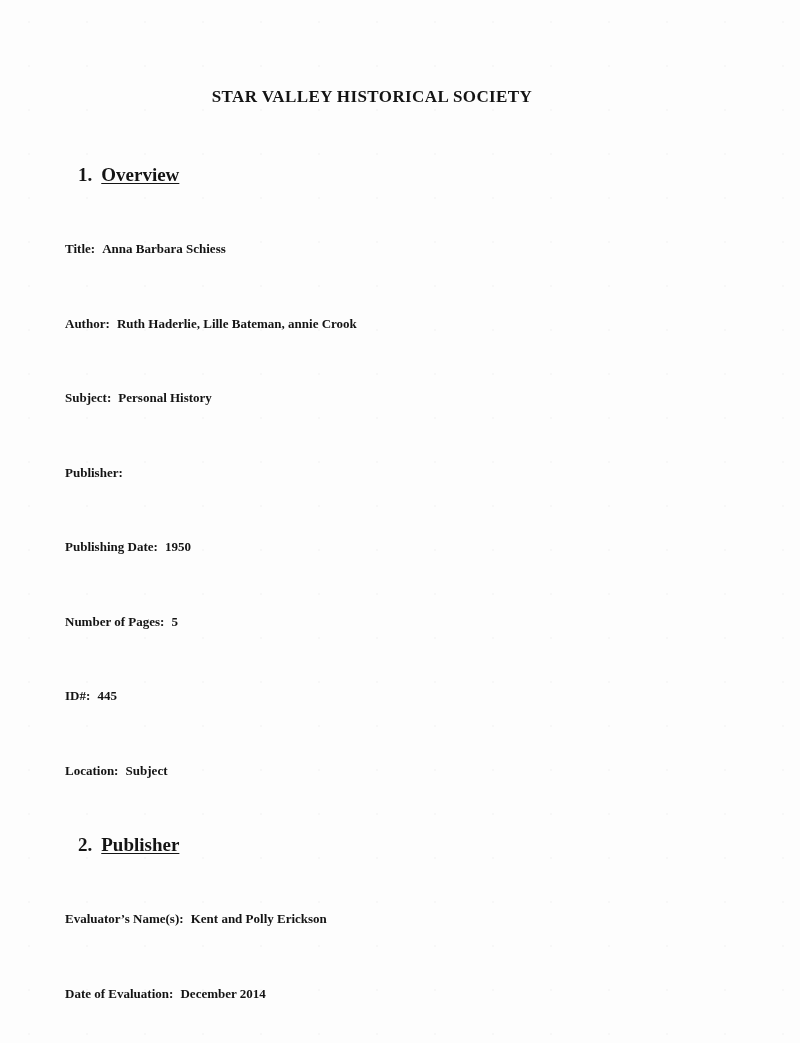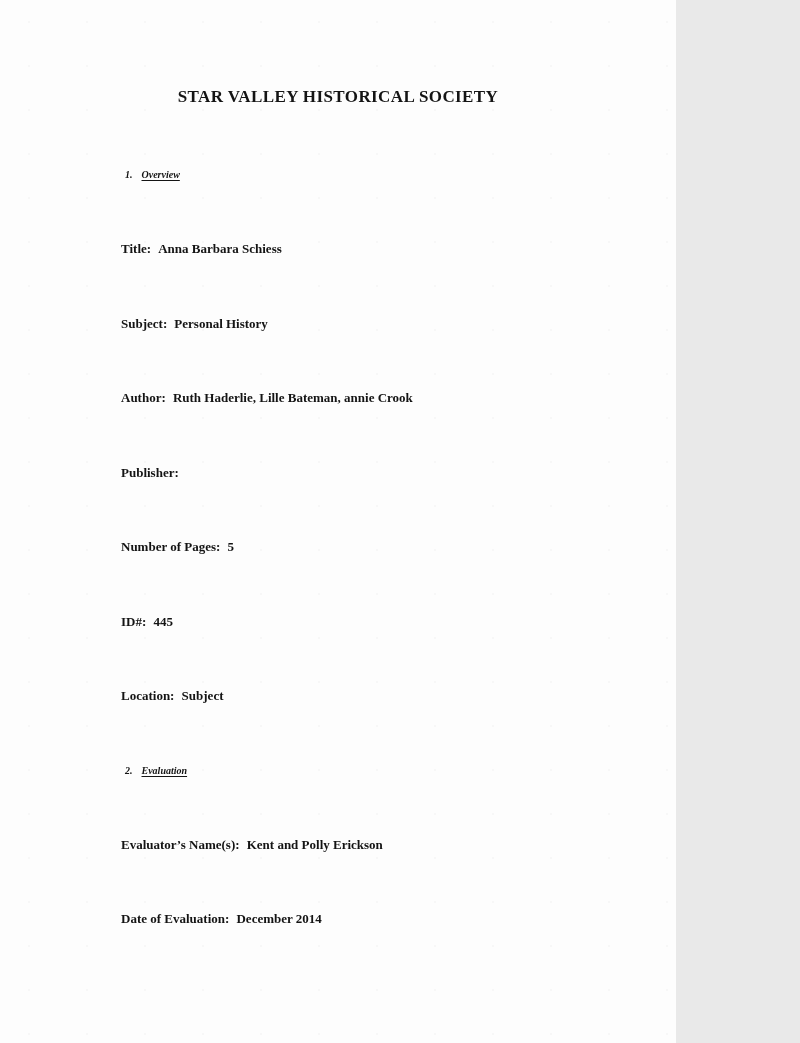--- a/index.html
+++ b/index.html
@@ -1,44 +1,43 @@
 <!DOCTYPE html>
 <html style="--text-color: #141414; --page-color: #fdfdfd;"><head>
 <meta charset="utf-8">
 <style>
   * { margin: 0; padding: 0; box-sizing: border-box; }
   html, body { background: #e9e9e9; }
   body { width: 800px; }
   .page {
     position: relative;
-    width: 676px;
+    width: 800px;
     height: 1043px;
     background-color: var(--page-color, #fdfdfd);
     background-image: radial-gradient(circle, rgba(0,0,0,0.025) 1.5px, transparent 1.5px);
     background-size: 58px 44px;
     color: var(--text-color, #141414);
     font-family: "Liberation Serif", "DejaVu Serif", serif;
     font-weight: bold;
-    padding: 86px 96px 0 108px;
+    padding: 86px 96px 0 52px;
     overflow: hidden;
   }
   .doc-title {
     text-align: center;
     font-size: 17px;
     line-height: 22px;
     letter-spacing: 0.4px;
     margin: 0 -96px 38px -108px;
   }
   .sec {
-    font-size: 10px;
+    font-size: 19px;
     line-height: 19px;
     margin-bottom: 17px;
     padding-left: 7px;
     white-space: pre-wrap;
-    font-style: italic;
   }
   .sec .sec-num { margin-right: 9px; }
   .sec .sec-title {
     text-decoration: underline;
     text-underline-offset: 2px;
     text-decoration-thickness: 1.4px;
   }
   .field {
     font-size: 13px;
     line-height: 19px;
@@ -58,46 +57,49 @@
 
   <div class="sec">
     <span class="sec-num">1.</span><span class="sec-title">Overview</span>
   </div>
 
   <div class="field">
     <span class="label">Title:</span><span class="value">Anna Barbara Schiess</span>
   </div>
 
   <div class="field">
-    <span class="label">Subject:</span><span class="value">Personal History</span>
+    <span class="label">Author:</span><span class="value">Ruth Haderlie, Lille Bateman, annie Crook</span>
   </div>
 
   <div class="field">
-    <span class="label">Author:</span><span class="value">Ruth Haderlie, Lille Bateman, annie Crook</span>
+    <span class="label">Subject:</span><span class="value">Personal History</span>
   </div>
 
   <div class="field">
     <span class="label">Publisher:</span><span class="value"></span>
   </div>
 
+  <div class="field">
+    <span class="label">Publishing Date:</span><span class="value">1950</span>
+  </div>
 
   <div class="field">
     <span class="label">Number of Pages:</span><span class="value">5</span>
   </div>
 
   <div class="field">
     <span class="label">ID#:</span><span class="value">445</span>
   </div>
 
   <div class="field">
     <span class="label">Location:</span><span class="value">Subject</span>
   </div>
 
   <div class="sec">
-    <span class="sec-num">2.</span><span class="sec-title">Evaluation</span>
+    <span class="sec-num">2.</span><span class="sec-title">Publisher</span>
   </div>
 
   <div class="field">
     <span class="label">Evaluator’s Name(s):</span><span class="value">Kent and Polly Erickson</span>
   </div>
 
   <div class="field">
     <span class="label">Date of Evaluation:</span><span class="value">December 2014</span>
   </div>
 

